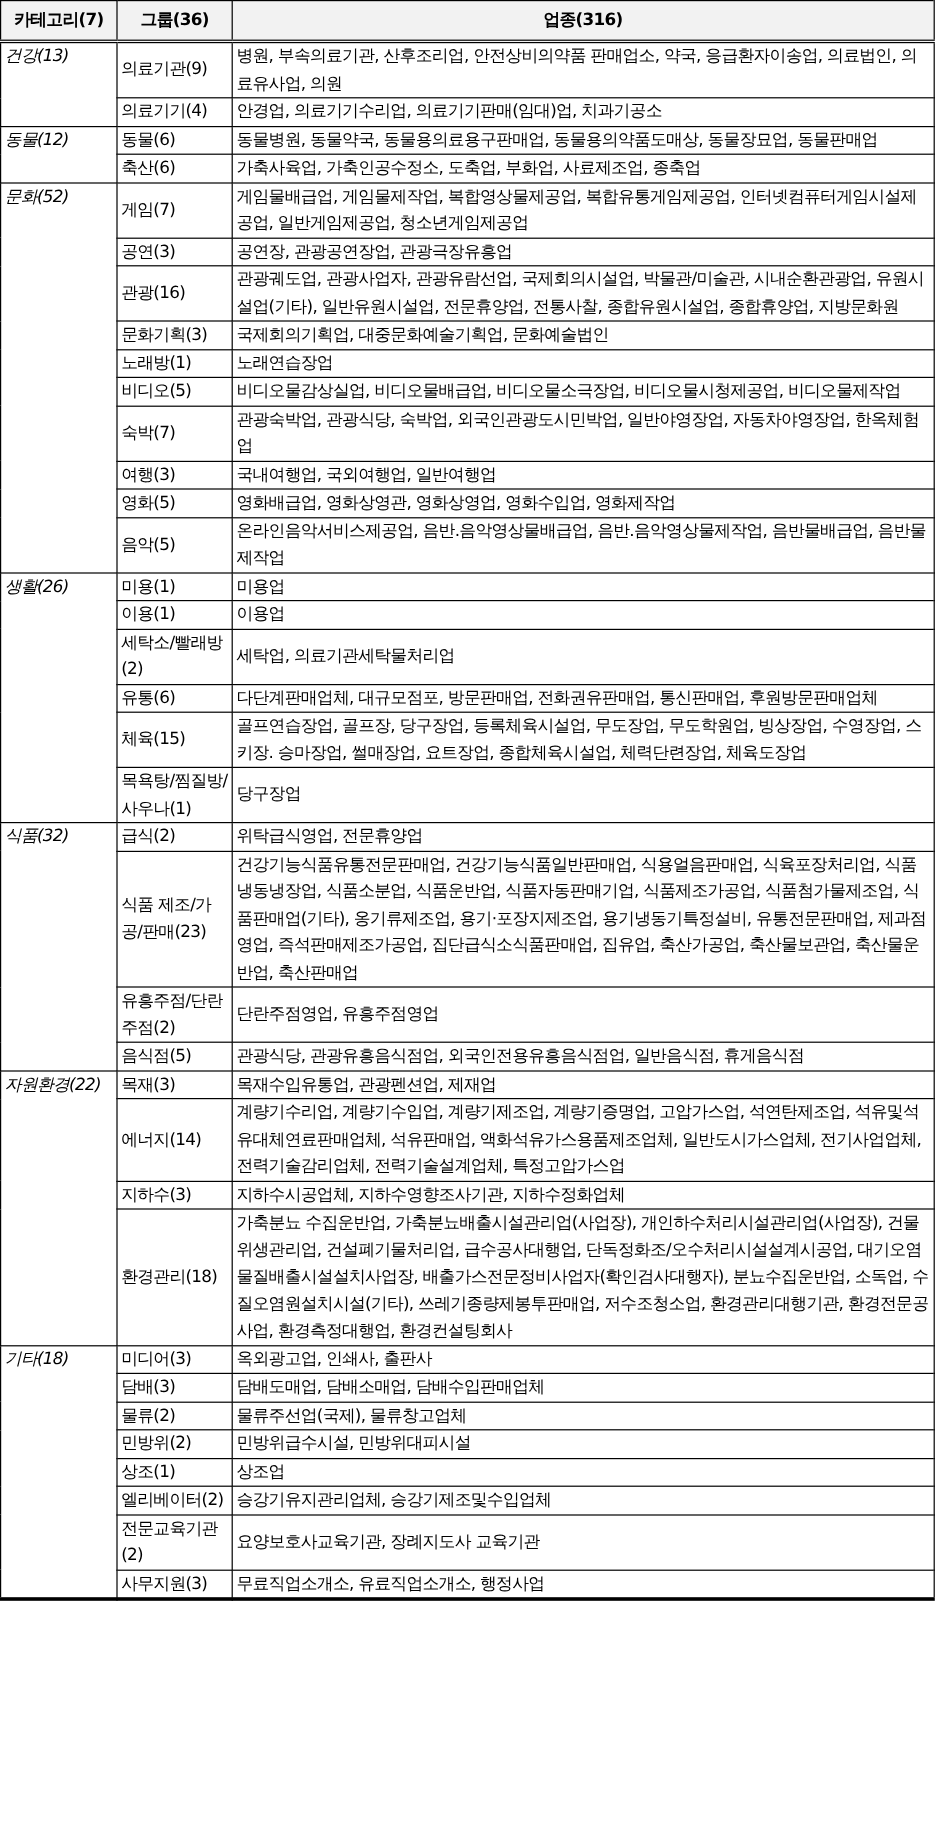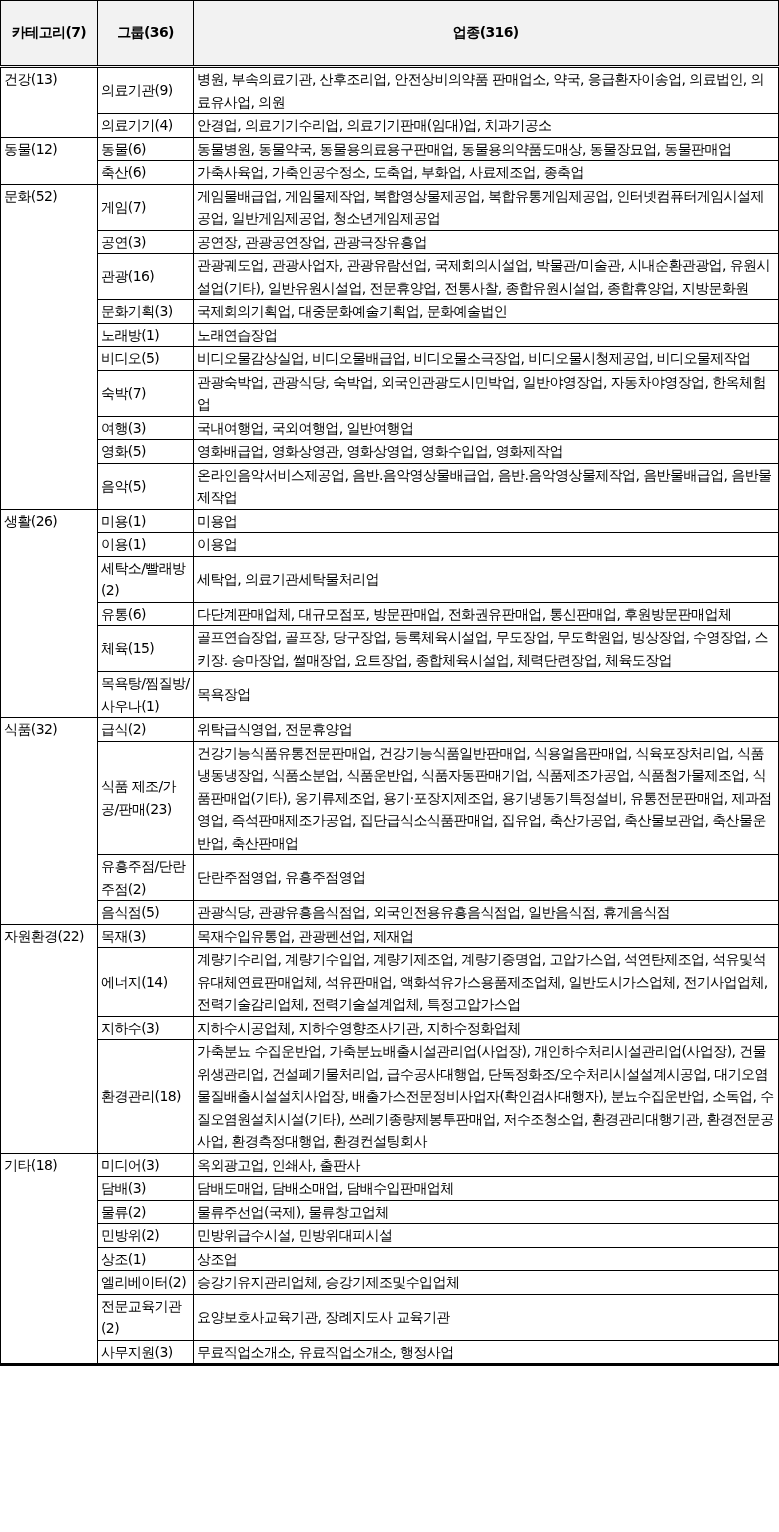--- a/index.html
+++ b/index.html
@@ -18,31 +18,31 @@
   col.c1 { width: 97px; }
   col.c2 { width: 96px; }
   col.c3 { width: 585px; }
   th {
     background: #f2f2f2;
     font-weight: bold;
     height: 32px;
     border: 1px solid #000;
     border-bottom: 3px double #000;
     text-align: center;
-    padding: 16px 3px;
+    padding: 0 3px;
     font-size: 14px;
   }
   td {
     border: 1px solid #000;
     padding: 0 3px;
     line-height: 22.5px;
     vertical-align: middle;
     word-break: break-all;
   }
-  td.cat { vertical-align: top; padding-top: 0; }
+  td.cat { vertical-align: top; padding-top: 0; font-style: italic; }
   td.grp { }
   td.items { }
 </style>
 </head>
 <body>
 
 <table class="biz">
   <colgroup>
       <col class="c1">
       <col class="c2">
@@ -131,21 +131,21 @@
       <tr>
         <td class="grp">유통(6)</td>
         <td class="items">다단계판매업체, 대규모점포, 방문판매업, 전화권유판매업, 통신판매업, 후원방문판매업체</td>
       </tr>
       <tr>
         <td class="grp">체육(15)</td>
         <td class="items">골프연습장업, 골프장, 당구장업, 등록체육시설업, 무도장업, 무도학원업, 빙상장업, 수영장업, 스키장. 승마장업, 썰매장업, 요트장업, 종합체육시설업, 체력단련장업, 체육도장업</td>
       </tr>
       <tr>
         <td class="grp">목욕탕/찜질방/사우나(1)</td>
-        <td class="items">목욕장업</td>
+        <td class="items">당구장업</td>
       </tr>
       <tr>
         <td class="cat" rowspan="4">식품(32)</td>
         <td class="grp">급식(2)</td>
         <td class="items">위탁급식영업, 전문휴양업</td>
       </tr>
       <tr>
         <td class="grp">식품 제조/가공/판매(23)</td>
         <td class="items">건강기능식품유통전문판매업, 건강기능식품일반판매업, 식용얼음판매업, 식육포장처리업, 식품냉동냉장업, 식품소분업, 식품운반업, 식품자동판매기업, 식품제조가공업, 식품첨가물제조업, 식품판매업(기타), 옹기류제조업, 용기·포장지제조업, 용기냉동기특정설비, 유통전문판매업, 제과점영업, 즉석판매제조가공업, 집단급식소식품판매업, 집유업, 축산가공업, 축산물보관업, 축산물운반업, 축산판매업</td>
       </tr>

